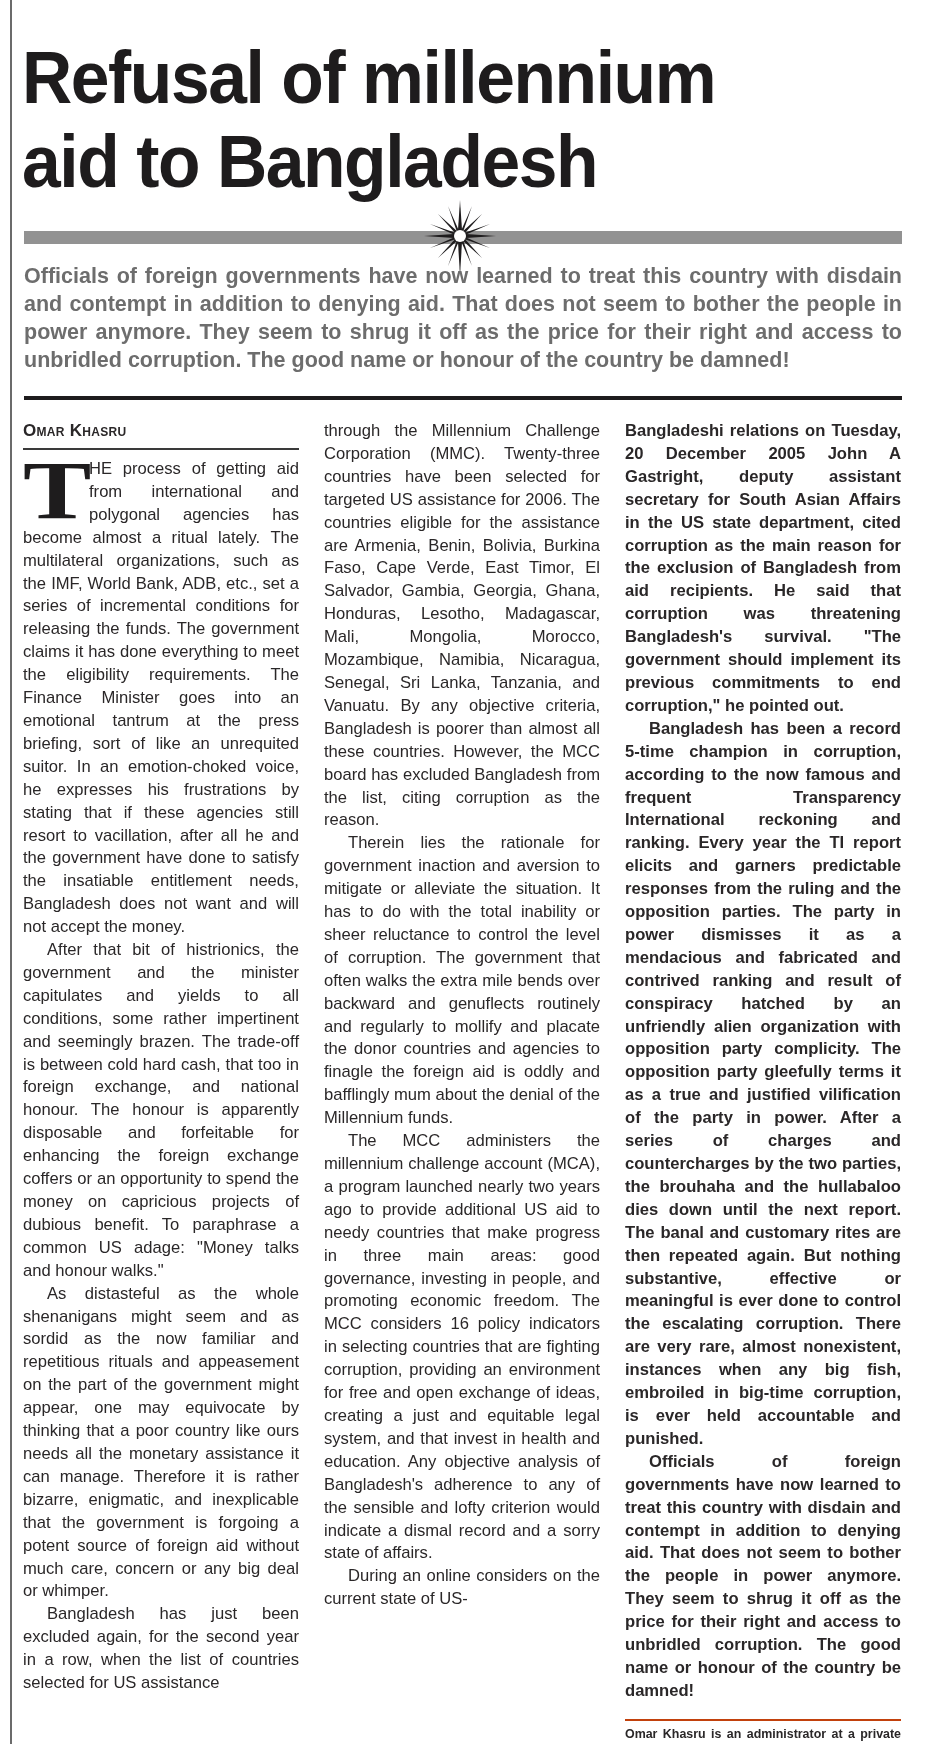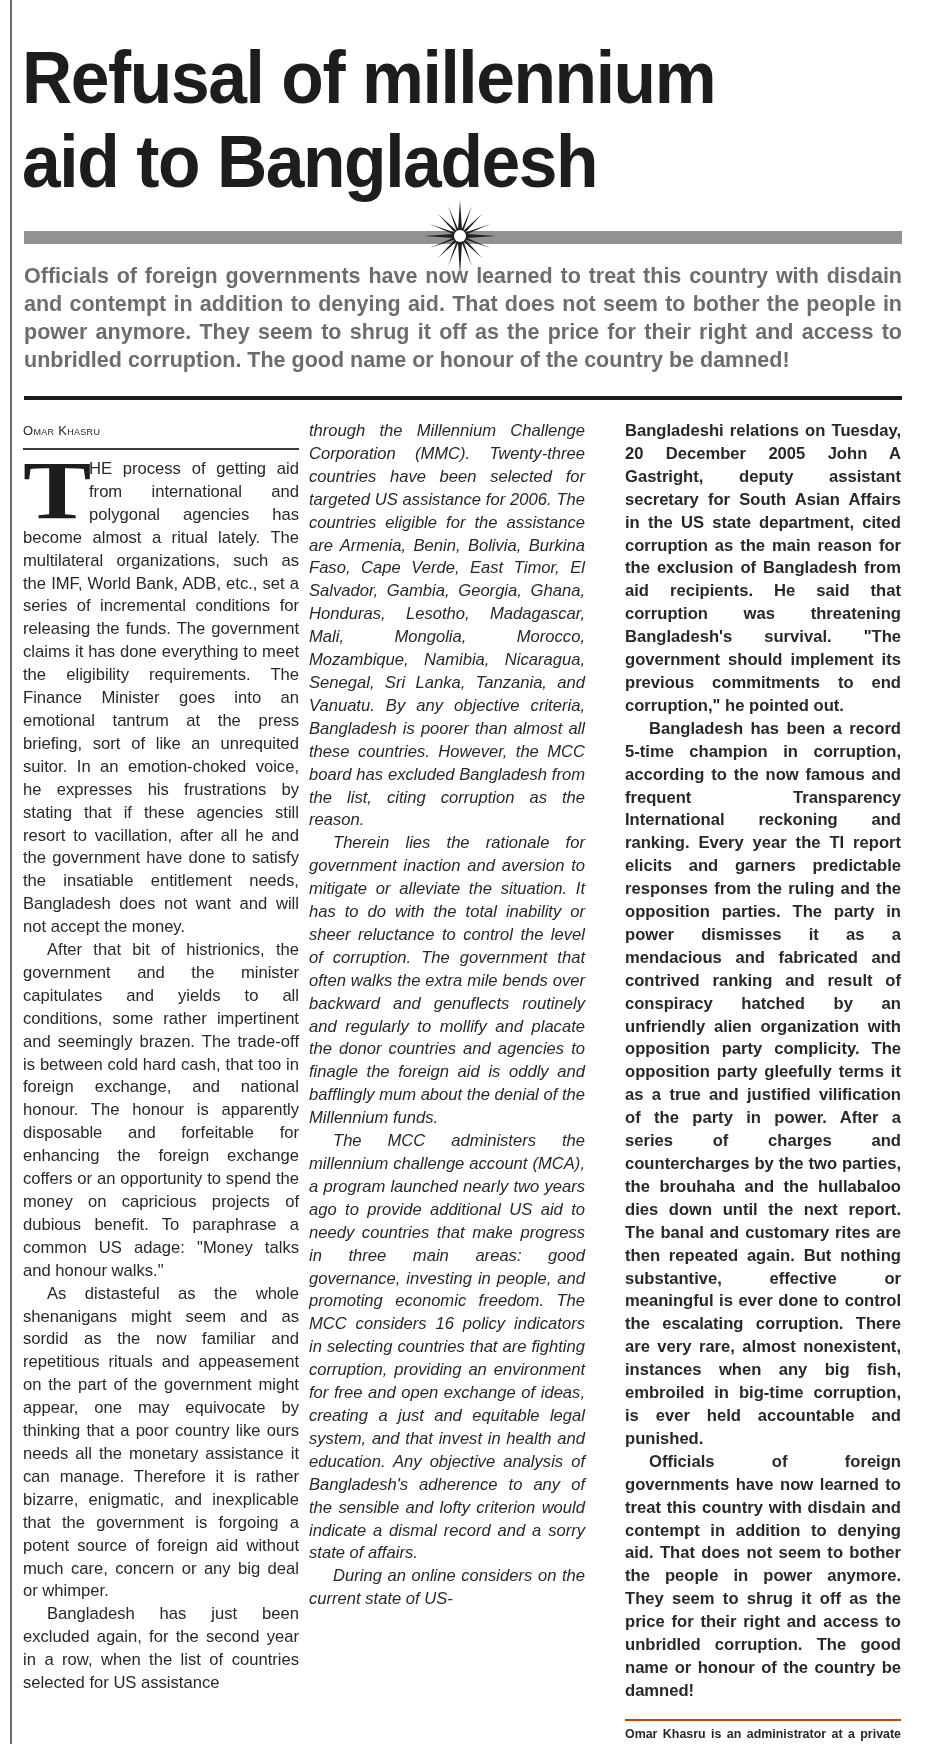--- a/index.html
+++ b/index.html
@@ -14,23 +14,23 @@
   .star { position: absolute; left: 420px; top: 196px; width: 80px; height: 80px; }
   .deck { position: absolute; left: 24px; top: 262px; width: 878px; margin: 0;
           font-weight: bold; font-size: 21.5px; line-height: 28px; color: #6d6d6d;
           text-align: justify; }
   .black-rule { position: absolute; left: 24px; top: 396px; width: 878px; height: 4px; background: #1e1c1d; }
   .col { position: absolute; top: 420px; width: 276px; font-size: 16.6px; line-height: 22.9px;
          text-align: justify; color: #2a2728; }
   .col p { margin: 0; text-indent: 24px; }
   .col p.noindent { text-indent: 0; }
   .col1 { left: 23px; }
-  .col2 { left: 309px; font-style: italic; }
+  .col2 { left: 324px; }
   .col3 { left: 625px; font-weight: bold; }
-  .byline { font-weight: normal; font-size: 13px; letter-spacing: 0.3px; font-variant: small-caps;
+  .byline { font-weight: bold; font-size: 17px; letter-spacing: 0.3px; font-variant: small-caps;
             padding-bottom: 6px; border-bottom: 2px solid #3a3a3a; margin-bottom: 8px; line-height: 22px; }
   .dropcap { float: left; font-family: "Liberation Serif", serif; font-size: 82px; line-height: 62px;
              height: 66px; margin: 2px 10px 0 0; font-weight: bold; color: #1e1c1d; transform: scaleX(1.25); transform-origin: left top; width: 56px; }
   .tagline-rule { border-top: 2px solid #c2410c; margin-top: 16px; padding-top: 4px; }
   .tagline { font-size: 13.5px; line-height: 18px; color: #2a2728; text-align: justify;
              transform: scaleX(0.92); transform-origin: left top; width: 300px; }
 </style>
 </head>
 <body>
 

